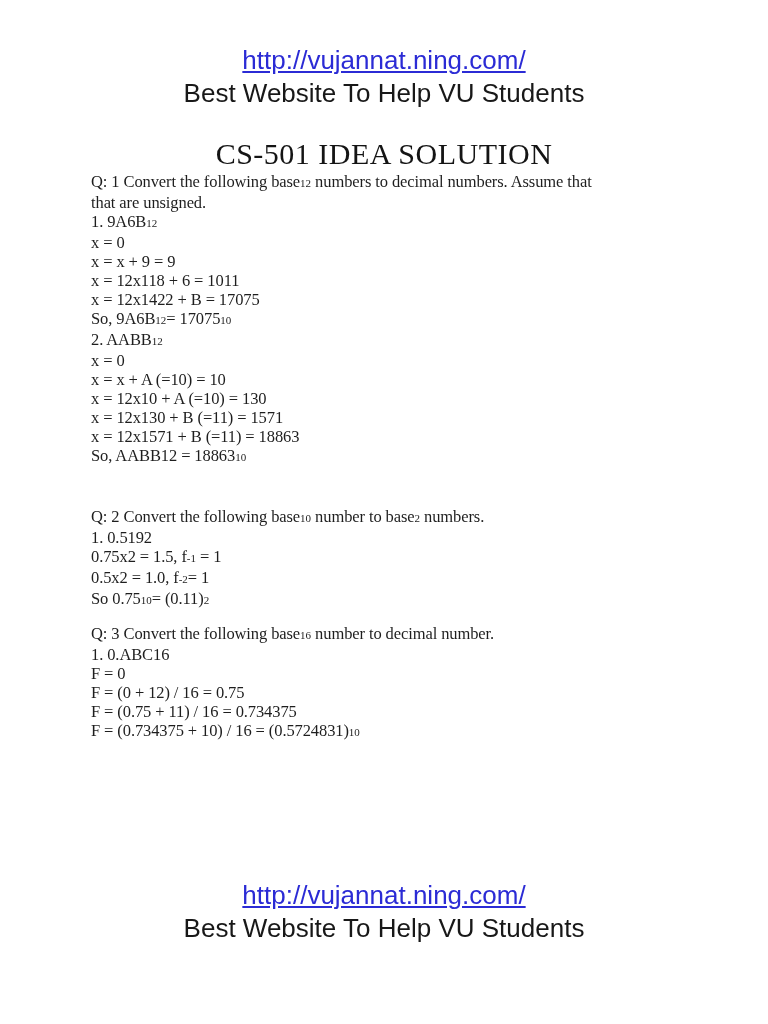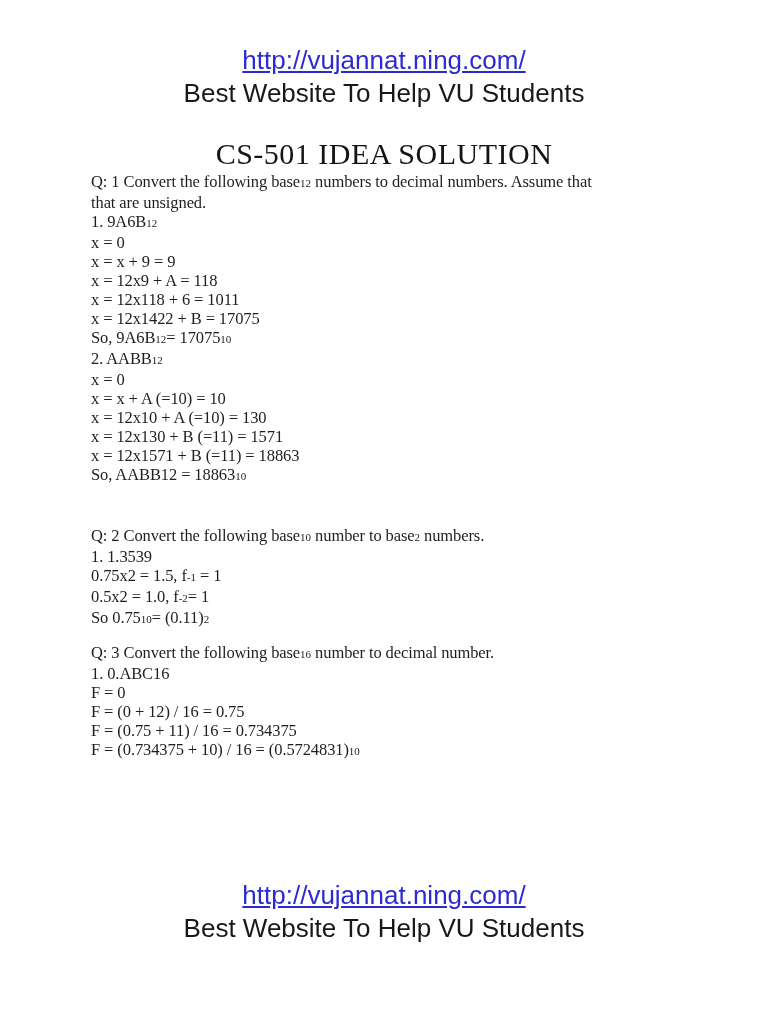--- a/index.html
+++ b/index.html
@@ -73,36 +73,35 @@
 
   <div class="centerblock doc-title">CS-501 IDEA SOLUTION</div>
 
   <div class="doc-body">
       <div class="para">
         <div class="line"><span>Q: 1 Convert the following base</span><span class="sub">12</span><span> numbers to decimal numbers. Assume that</span></div>
         <div class="line"><span>that are unsigned.</span></div>
         <div class="line"><span>1. 9A6B</span><span class="sub">12</span></div>
         <div class="line"><span>x = 0</span></div>
         <div class="line"><span>x = x + 9 = 9</span></div>
-        <div class="line"><span>x = 12x9 + A = 118</span></div>
         <div class="line"><span>x = 12x118 + 6 = 1011</span></div>
         <div class="line"><span>x = 12x1422 + B = 17075</span></div>
         <div class="line"><span>So, 9A6B</span><span class="sub">12</span><span>= 17075</span><span class="sub">10</span></div>
         <div class="line"><span>2. AABB</span><span class="sub">12</span></div>
         <div class="line"><span>x = 0</span></div>
         <div class="line"><span>x = x + A (=10) = 10</span></div>
         <div class="line"><span>x = 12x10 + A (=10) = 130</span></div>
         <div class="line"><span>x = 12x130 + B (=11) = 1571</span></div>
         <div class="line"><span>x = 12x1571 + B (=11) = 18863</span></div>
         <div class="line"><span>So, AABB12 = 18863</span><span class="sub">10</span></div>
       </div>
       <div style="height: 40px;"></div>
       <div class="para">
         <div class="line"><span>Q: 2 Convert the following base</span><span class="sub">10</span><span> number to base</span><span class="sub">2</span><span> numbers.</span></div>
-        <div class="line"><span>1. 1.3539</span></div>
+        <div class="line"><span>1. 0.5192</span></div>
         <div class="line"><span>0.75x2 = 1.5, f</span><span class="sub">-1</span><span> = 1</span></div>
         <div class="line"><span>0.5x2 = 1.0, f</span><span class="sub">-2</span><span>= 1</span></div>
         <div class="line"><span>So 0.75</span><span class="sub">10</span><span>= (0.11)</span><span class="sub">2</span></div>
       </div>
       <div style="height: 14px;"></div>
       <div class="para">
         <div class="line"><span>Q: 3 Convert the following base</span><span class="sub">16</span><span> number to decimal number.</span></div>
         <div class="line"><span>1. 0.ABC16</span></div>
         <div class="line"><span>F = 0</span></div>
         <div class="line"><span>F = (0 + 12) / 16 = 0.75</span></div>

